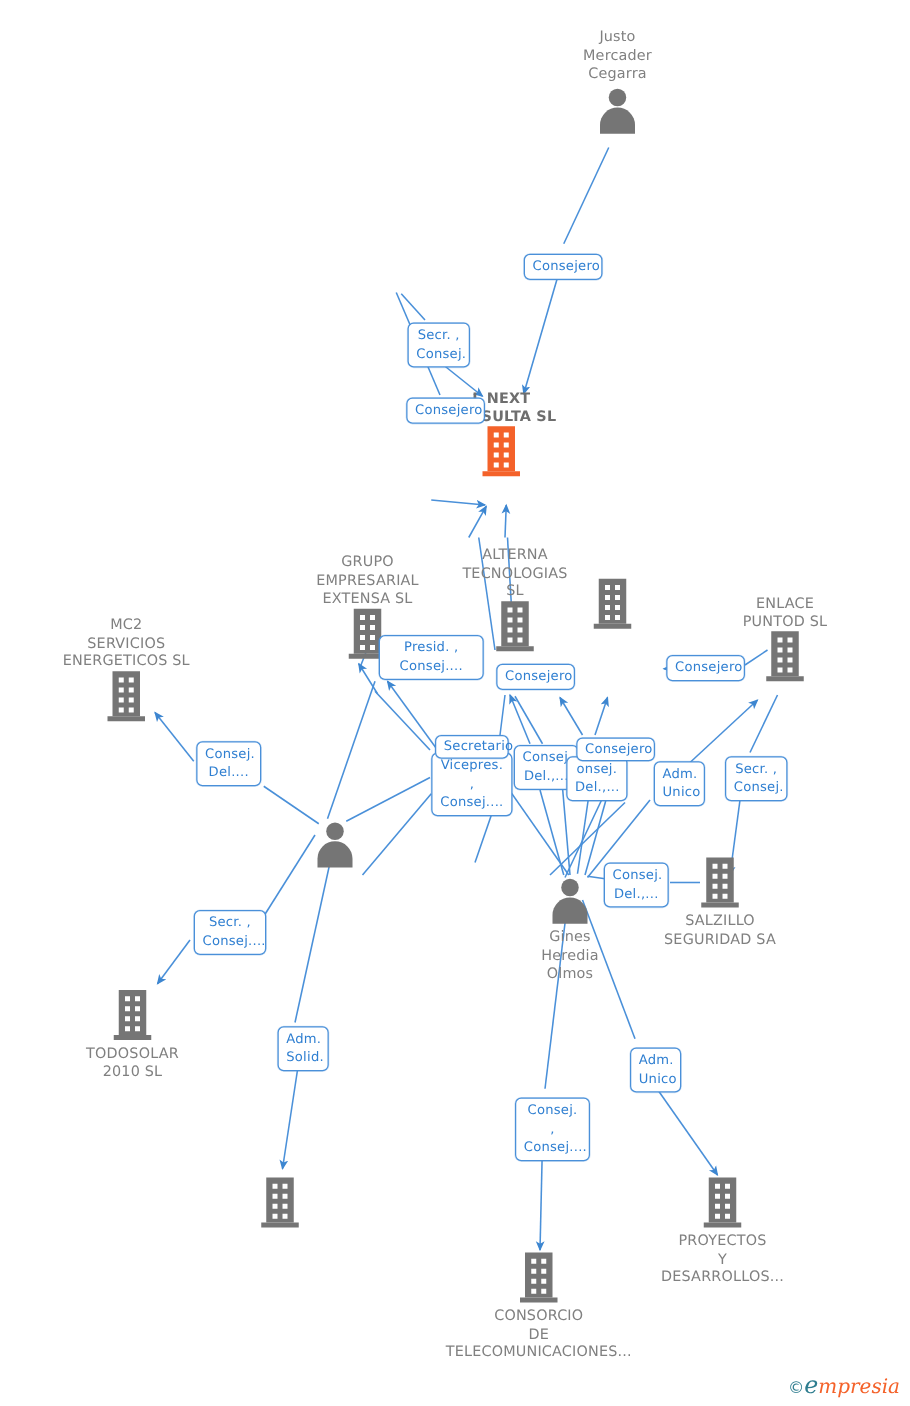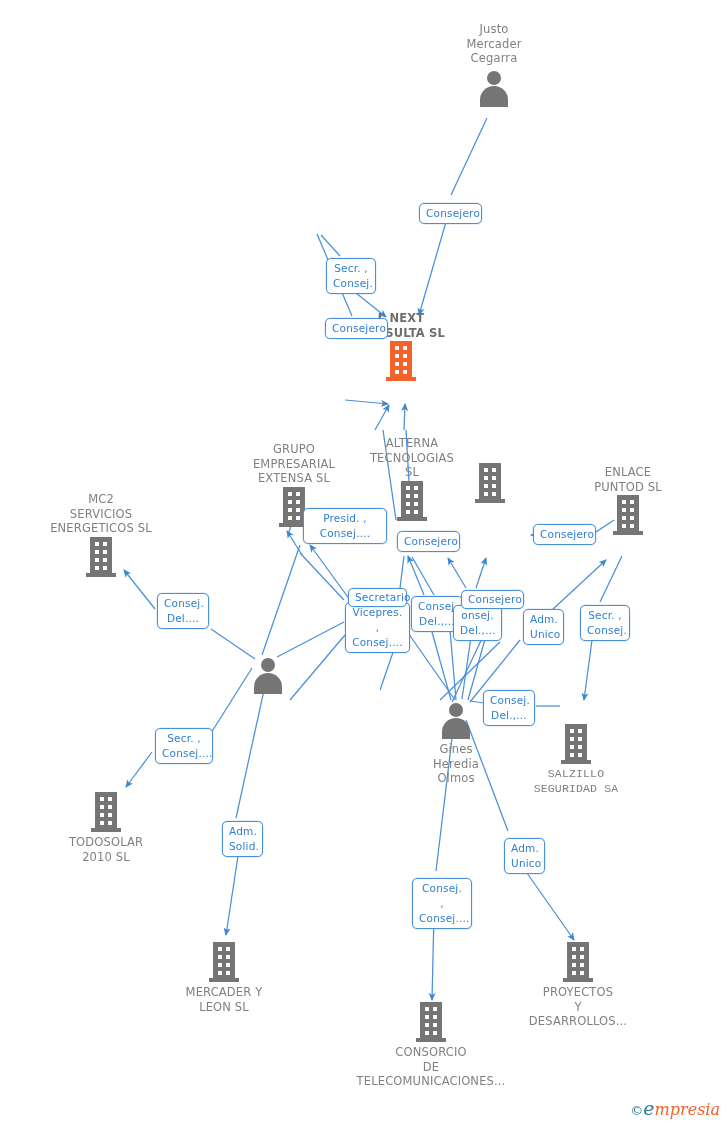--- a/index.html
+++ b/index.html
@@ -247,21 +247,21 @@
     <span class="gfx">
       <span class="bld"><i class="body"></i><i class="base"></i>
         <i class="w" style="left:9px;top:5px;"></i><i class="w" style="left:17px;top:5px;"></i>
         <i class="w" style="left:9px;top:13px;"></i><i class="w" style="left:17px;top:13px;"></i>
         <i class="w" style="left:9px;top:21px;"></i><i class="w" style="left:17px;top:21px;"></i>
         <i class="w" style="left:9px;top:29px;"></i><i class="w" style="left:17px;top:29px;"></i>
       </span>
     </span>
   </div>
 
-  <div class="node above" style="left:628px;top:465px;">
+  <div class="node above" style="left:628px;top:475px;">
     <span class="cap" style="white-space:pre-line">ENLACE
 PUNTOD SL</span>
     <span class="gfx">
       <span class="bld"><i class="body"></i><i class="base"></i>
         <i class="w" style="left:9px;top:5px;"></i><i class="w" style="left:17px;top:5px;"></i>
         <i class="w" style="left:9px;top:13px;"></i><i class="w" style="left:17px;top:13px;"></i>
         <i class="w" style="left:9px;top:21px;"></i><i class="w" style="left:17px;top:21px;"></i>
         <i class="w" style="left:9px;top:29px;"></i><i class="w" style="left:17px;top:29px;"></i>
       </span>
     </span>
@@ -275,21 +275,21 @@
 
   <div class="node below" style="left:456px;top:699px;">
     <span class="gfx">
       <span class="per"><span class="head"></span><span class="body"></span></span>
     </span>
     <span class="cap" style="white-space:pre-line">Gines
 Heredia
 Olmos</span>
   </div>
 
-  <div class="node below" style="left:576px;top:724px;font-family:Liberation Mono, monospace;">
+  <div class="node below" style="left:576px;top:686px;">
     <span class="gfx">
       <span class="bld"><i class="body"></i><i class="base"></i>
         <i class="w" style="left:9px;top:5px;"></i><i class="w" style="left:17px;top:5px;"></i>
         <i class="w" style="left:9px;top:13px;"></i><i class="w" style="left:17px;top:13px;"></i>
         <i class="w" style="left:9px;top:21px;"></i><i class="w" style="left:17px;top:21px;"></i>
         <i class="w" style="left:9px;top:29px;"></i><i class="w" style="left:17px;top:29px;"></i>
       </span>
     </span>
     <span class="cap" style="white-space:pre-line">SALZILLO
 SEGURIDAD SA</span>
@@ -310,22 +310,20 @@
 
   <div class="node below" style="left:224px;top:942px;">
     <span class="gfx">
       <span class="bld"><i class="body"></i><i class="base"></i>
         <i class="w" style="left:9px;top:5px;"></i><i class="w" style="left:17px;top:5px;"></i>
         <i class="w" style="left:9px;top:13px;"></i><i class="w" style="left:17px;top:13px;"></i>
         <i class="w" style="left:9px;top:21px;"></i><i class="w" style="left:17px;top:21px;"></i>
         <i class="w" style="left:9px;top:29px;"></i><i class="w" style="left:17px;top:29px;"></i>
       </span>
     </span>
-    <span class="cap" style="white-space:pre-line">MERCADER Y
-LEON SL</span>
   </div>
 
   <div class="node below" style="left:431px;top:1002px;">
     <span class="gfx">
       <span class="bld"><i class="body"></i><i class="base"></i>
         <i class="w" style="left:9px;top:5px;"></i><i class="w" style="left:17px;top:5px;"></i>
         <i class="w" style="left:9px;top:13px;"></i><i class="w" style="left:17px;top:13px;"></i>
         <i class="w" style="left:9px;top:21px;"></i><i class="w" style="left:17px;top:21px;"></i>
         <i class="w" style="left:9px;top:29px;"></i><i class="w" style="left:17px;top:29px;"></i>
       </span>

